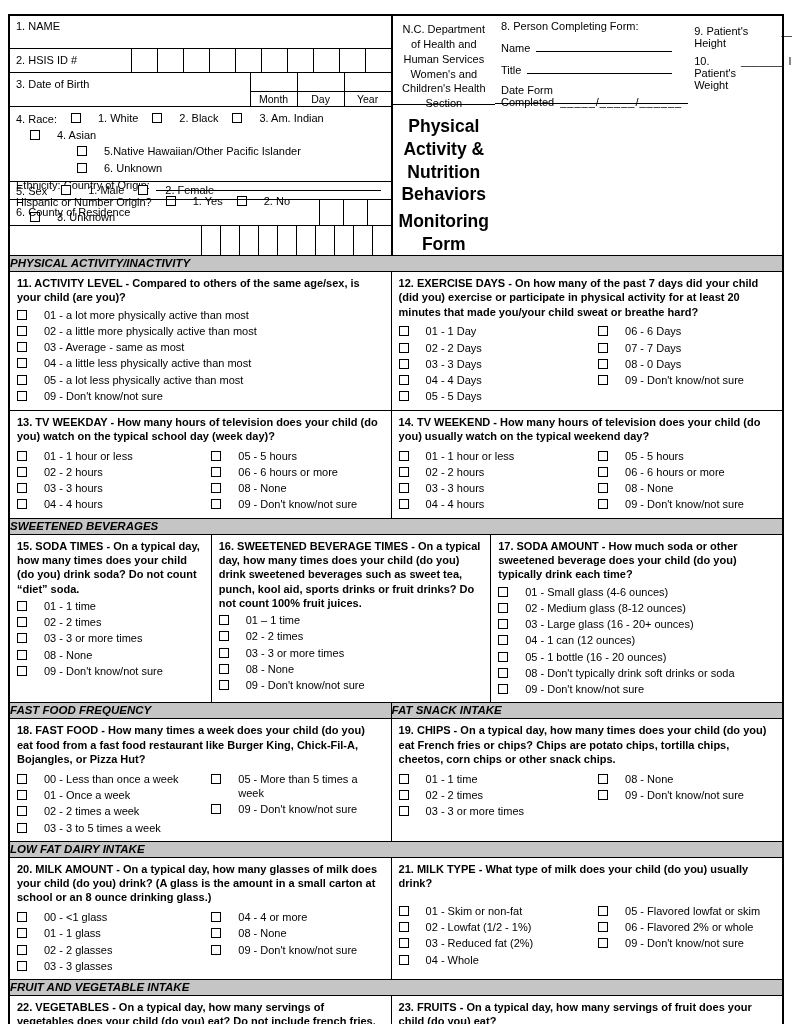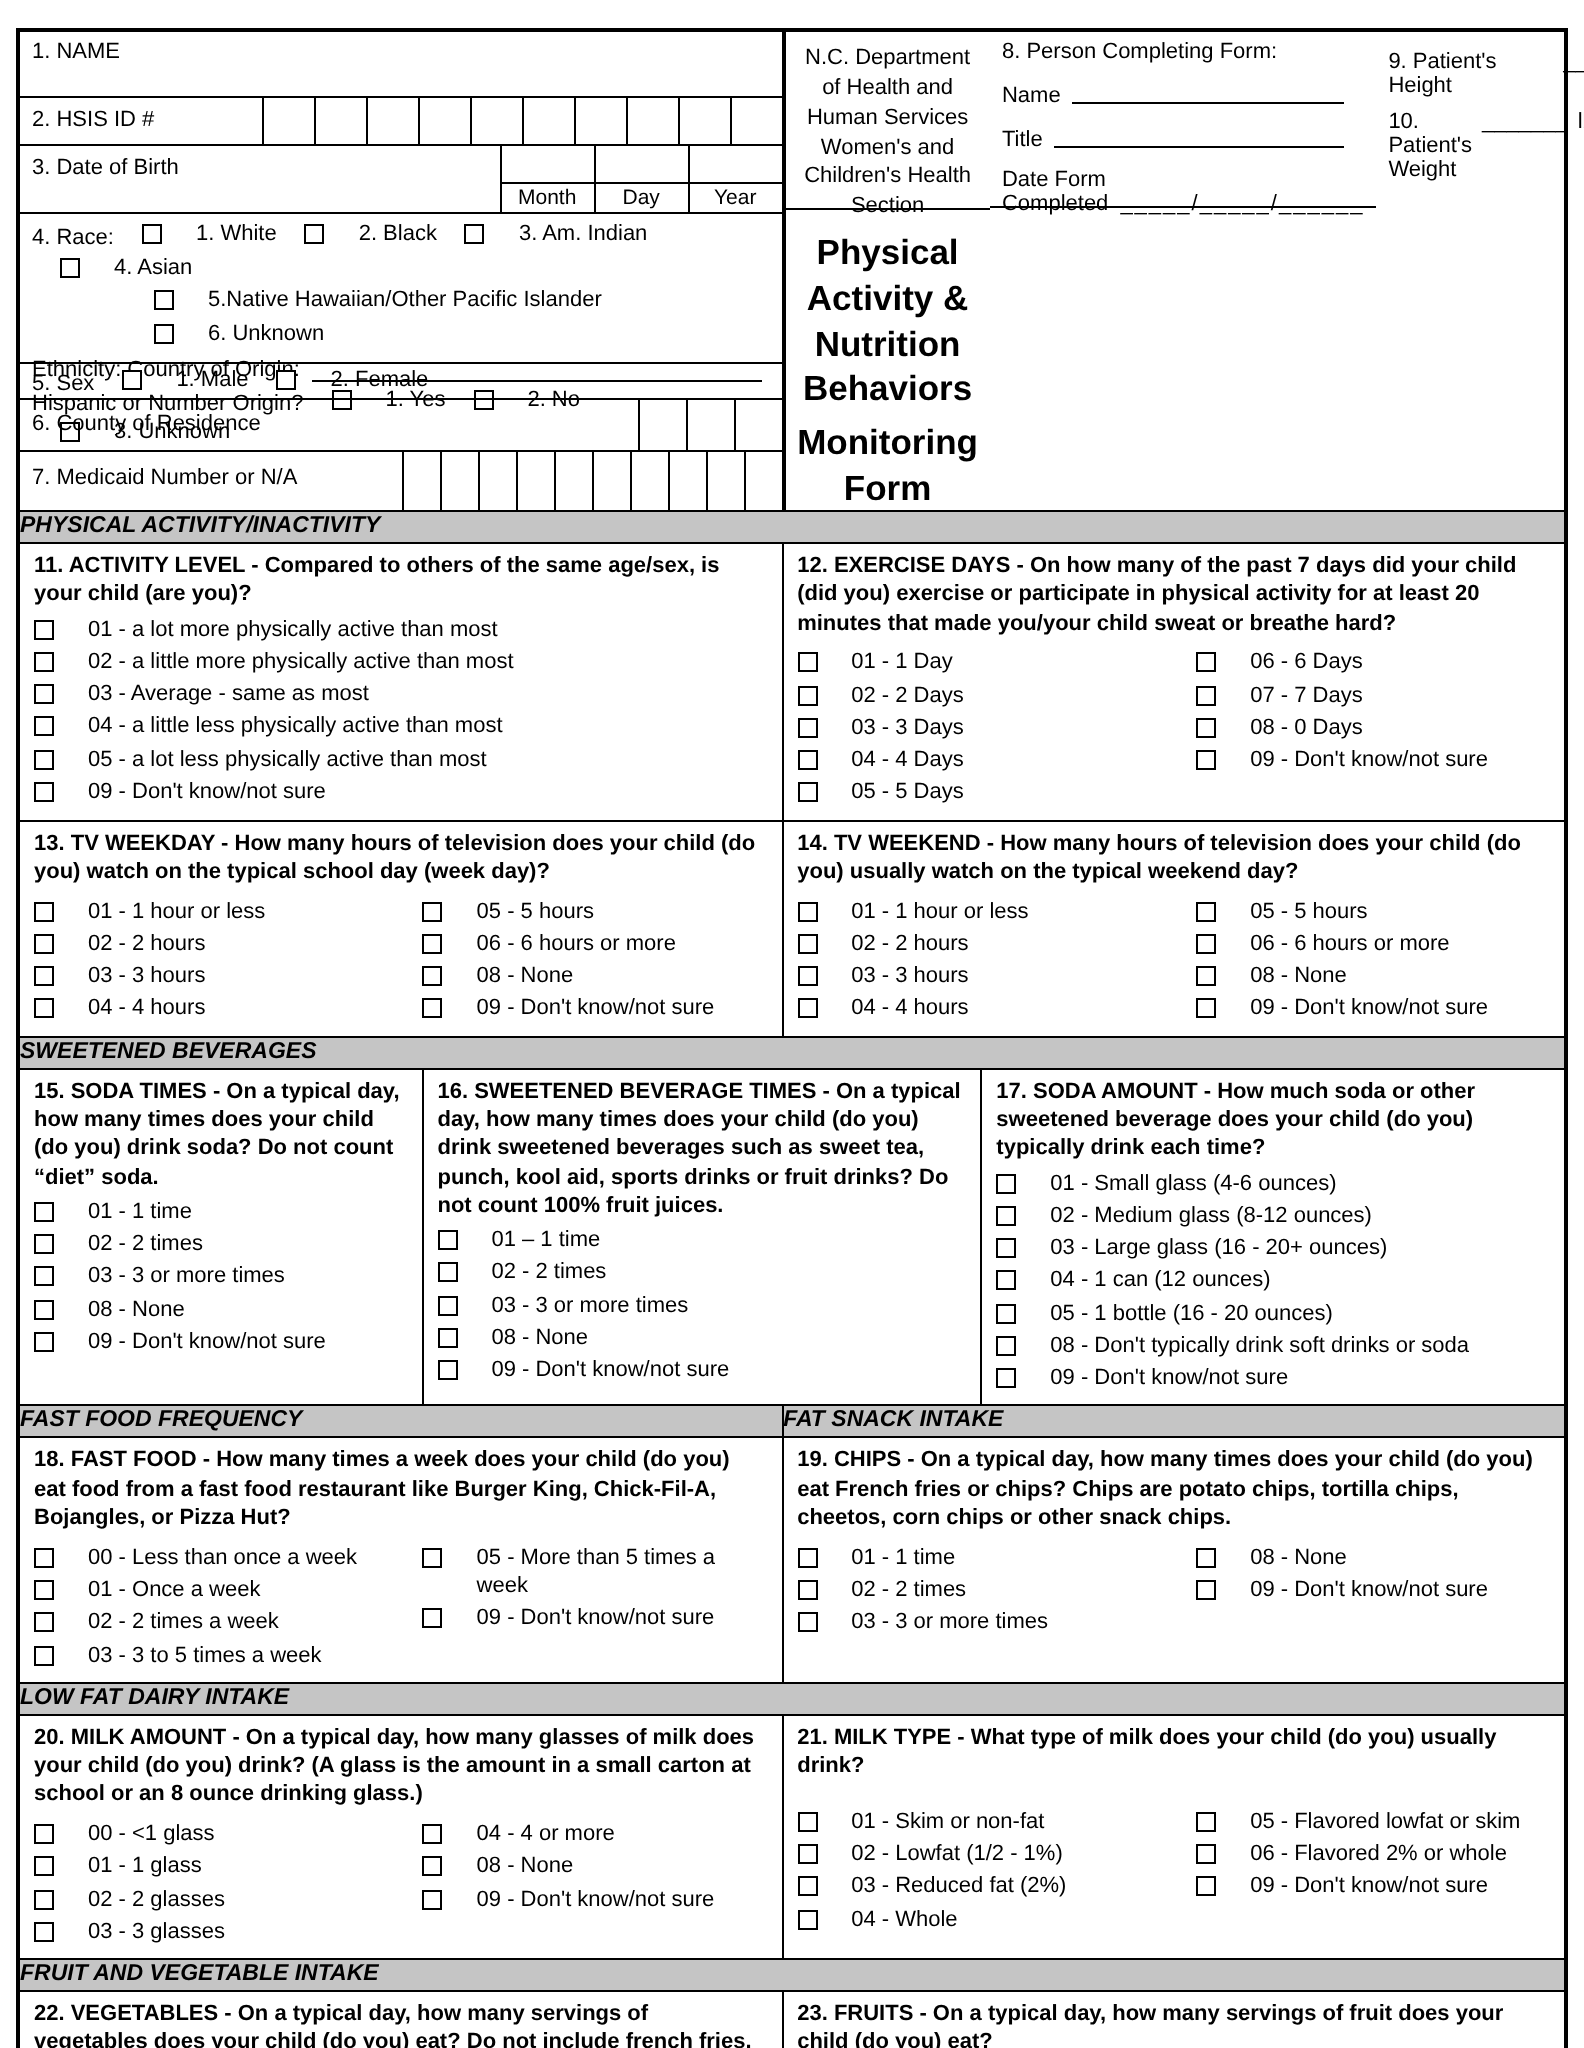--- a/index.html
+++ b/index.html
@@ -63,21 +63,21 @@
     font-weight:bold; font-style:italic; 
     padding:1px 0 2px 0; font-size:11.5px;
   }
   .band.split { display:flex; padding:0; }
   .band-cell { padding:1px 0 2px 0; }
   .band-cell:first-child { width:49.3%; }
   .band-cell:last-child { flex:1; border-left:1px solid #000; }
 
   
   .qrow { display:flex; align-items:stretch; }
-  .qrow + .qrow { border-top:1px solid #000;justify-content:space-between; }
+  .qrow + .qrow { border-top:1px solid #000; }
   .q { padding:4px 7px 3px 7px; }
   .q + .q { border-left:1px solid #000; }
   .w-l { width:49.3%; }
   .w-r { width:50.7%; }
   .w-3a { width:26%; }
   .w-3b { width:36.2%; }
   .w-3c { width:37.8%; }
   .q-title { font-weight:bold; line-height:1.3; }
   .opts { margin-top:4px; }
   .opt { display:flex; gap:17px; margin:2.5px 0; align-items:flex-start; line-height:1.25; }
@@ -193,21 +193,20 @@
         </div>
         <div class="cell county-row">
           <span class="lbl">6. County of Residence</span>
           <span class="boxgrid">
               <span class="boxcell"></span>
               <span class="boxcell"></span>
               <span class="boxcell"></span>
             </span>
         </div>
         <div class="cell medicaid-row">
-          <span class="lbl">7. Medicaid Number or N/A</span>
           <span class="boxgrid">
               <span class="boxcell"></span>
               <span class="boxcell"></span>
               <span class="boxcell"></span>
               <span class="boxcell"></span>
               <span class="boxcell"></span>
               <span class="boxcell"></span>
               <span class="boxcell"></span>
               <span class="boxcell"></span>
               <span class="boxcell"></span>

